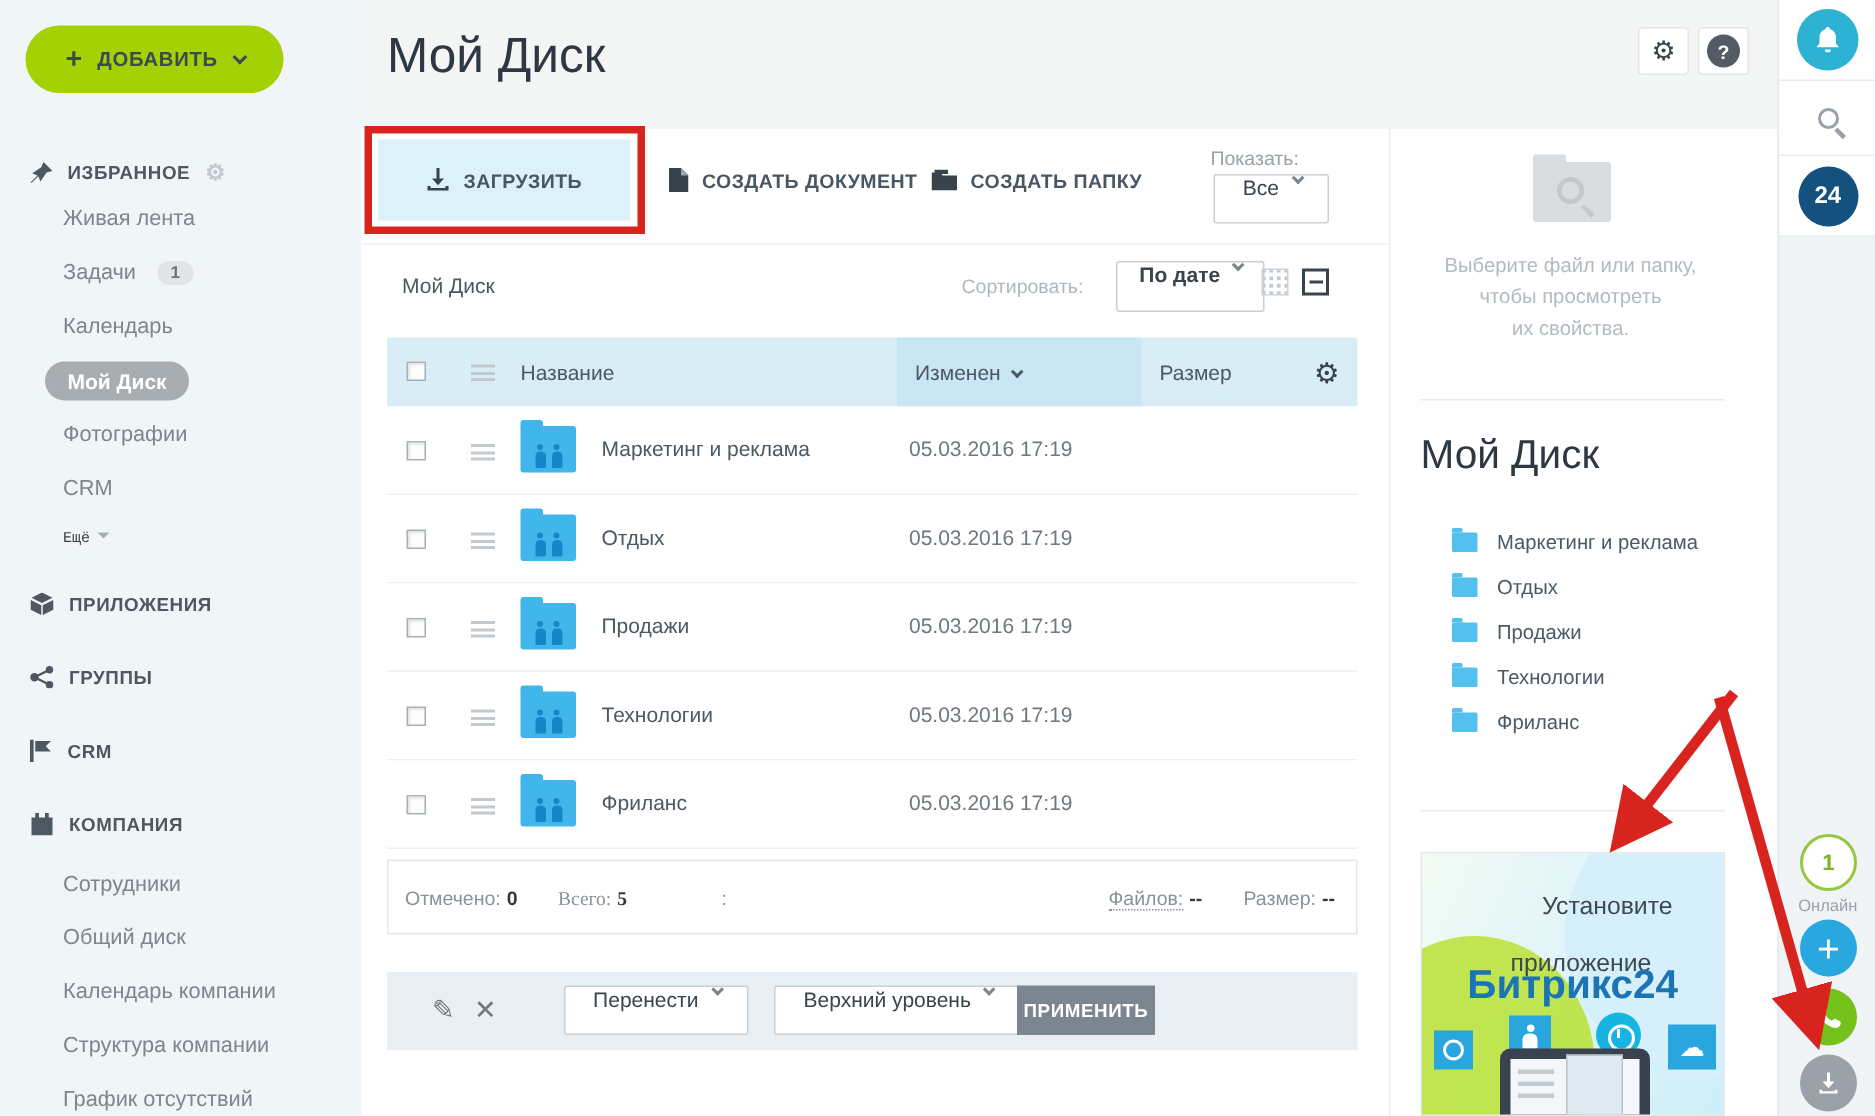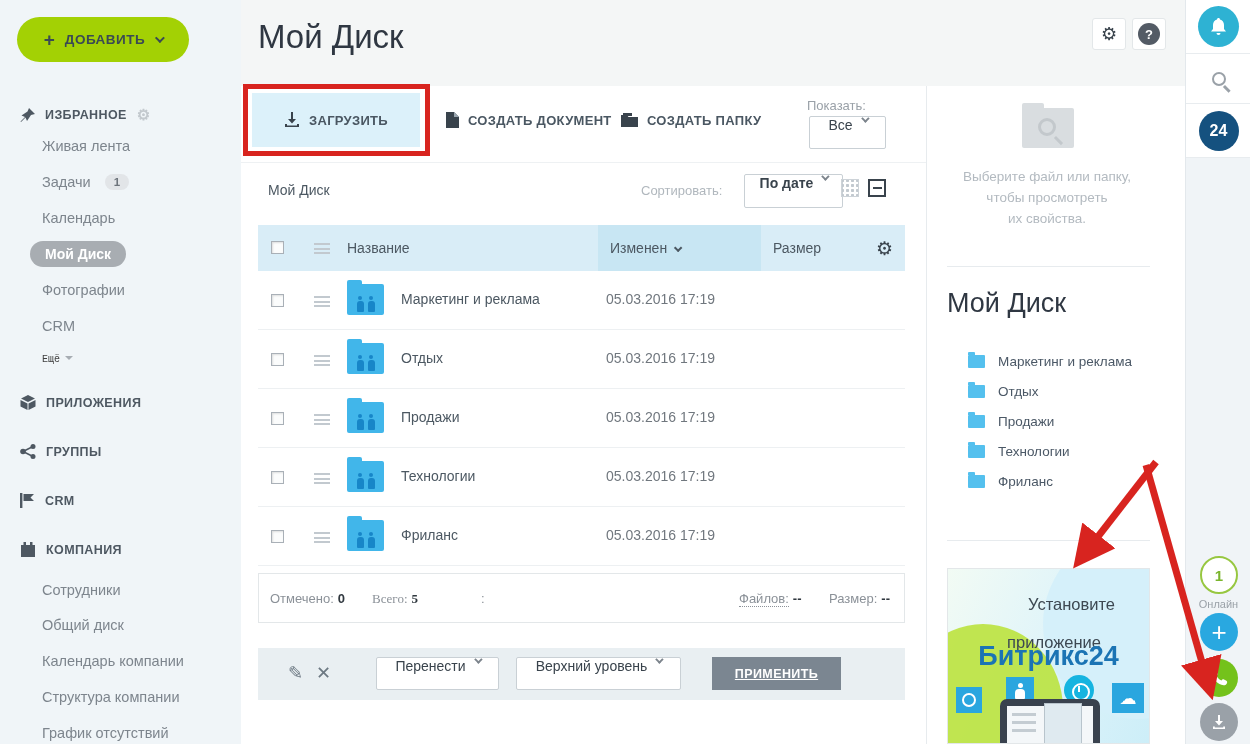--- a/index.html
+++ b/index.html
@@ -93,23 +93,23 @@
   
   .summary { position:absolute; left:17px; top:487px; width:647px; height:50px;
     background:#fff; border:1px solid #e3e7e9; font-size:13px; }
   .summary .it { position:absolute; top:17px; color:#8b9198; }
   .summary b { color:#30383f; margin-left:4px; }
   .dotted { border-bottom:1px dotted #8b9198; }
 
   
   .actionbar { position:absolute; left:17px; top:562px; width:647px; height:52px; background:#e9eff2; }
   .abar-ic { position:absolute; top:14px; font-size:18px; color:#6d7983; cursor:pointer; }
-  .apply-btn { position:absolute; left:454px; top:9px; width:129px; height:33px; background:#7b8691;
+  .apply-btn { position:absolute; left:420px; top:9px; width:92px; height:33px; background:#7b8691;
     color:#fff; font-size:12.5px; font-weight:bold; letter-spacing:.4px; border:none;
-    display:flex; align-items:center; justify-content:center; cursor:pointer;text-decoration:underline; }
+    display:flex; align-items:center; justify-content:center; cursor:pointer; }
 
   
   .rpanel-empty-icon { position:absolute; left:781px; top:22px; width:52px; height:40px; }
   .gfold-body { position:absolute; left:0; top:0; width:52px; height:40px; background:#d9dde0; border-radius:2px; }
   .gfold-tab { position:absolute; left:0; top:-5px; width:22px; height:7px; background:#d9dde0; border-radius:2px 2px 0 0; }
   .gmag { position:absolute; left:16px; top:10px; width:18px; height:18px; border:3px solid #c3c8cc; border-radius:50%; }
   .gmag:after { content:""; position:absolute; left:15px; top:15px; width:10px; height:3px; background:#c3c8cc; transform:rotate(45deg); transform-origin:0 0; }
   .empty-txt { position:absolute; left:706px; width:200px; text-align:center; font-size:13.5px; color:#b3bac0; line-height:21px; }
   .hline { position:absolute; background:#e7ebee; height:1px; }
   .tree-title { position:absolute; left:706px; font-size:27px; font-weight:300; color:#2f3742; }

